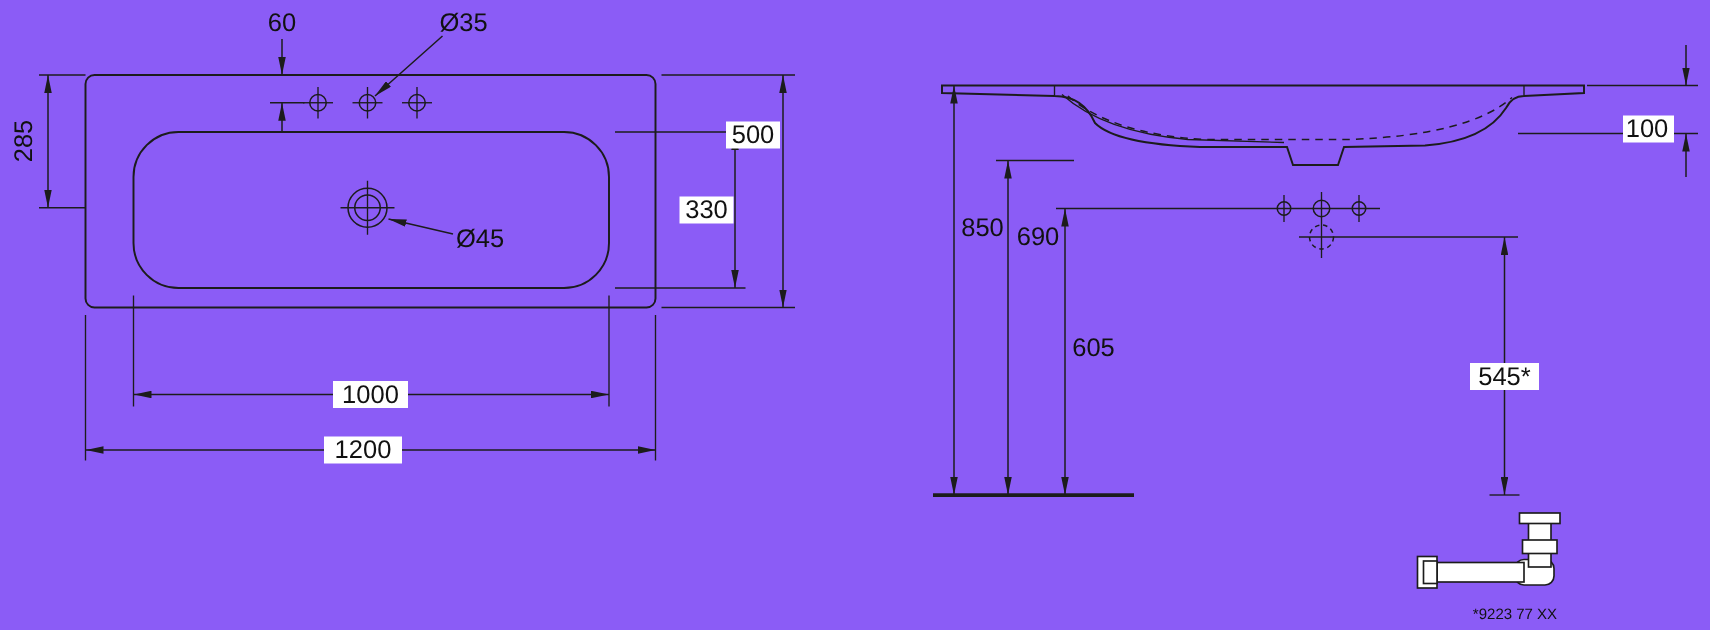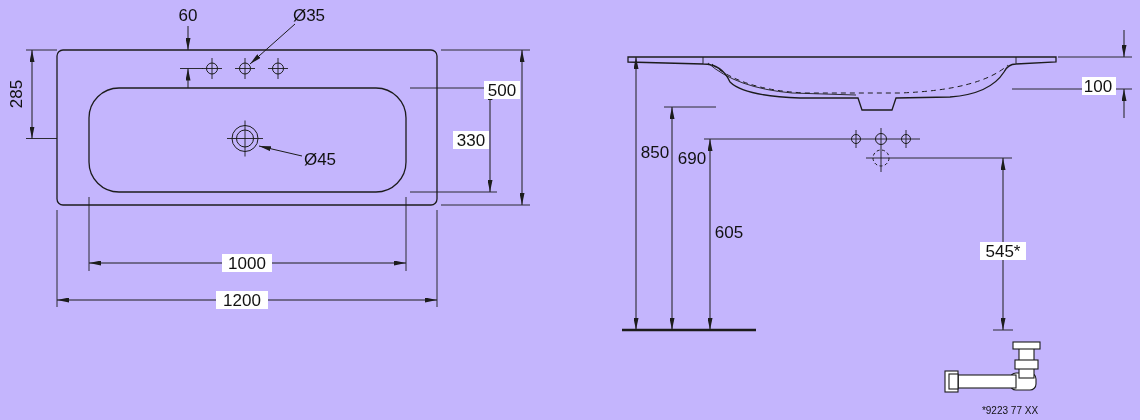--- a/index.html
+++ b/index.html
@@ -1,16 +1,16 @@
 <!DOCTYPE html>
 <html><head>
 <meta charset="utf-8">
 <style>
   html,body{margin:0;padding:0;background:#ffffff;}
-  .canvas{position:relative;width:1140px;height:420px;background:#c4b5fd;overflow:hidden;
+  .canvas{position:relative;width:1140px;height:420px;background:#8b5cf6;overflow:hidden;
           font-family:"Liberation Sans",sans-serif;}
   svg{display:block;}
   .outline{fill:none;stroke:#1c1c1c;stroke-width:1.3;}
   .dl{fill:none;stroke:#1c1c1c;stroke-width:1;}
   .thin{fill:none;stroke:#1c1c1c;stroke-width:0.9;}
   .dash{fill:none;stroke:#1c1c1c;stroke-width:1;stroke-dasharray:5 4;}
   .dashc{fill:none;stroke:#1c1c1c;stroke-width:1;stroke-dasharray:3 2.5;}
   .dim{font-family:"Liberation Sans",sans-serif;font-size:17px;fill:#111;}
   .small{font-family:"Liberation Sans",sans-serif;font-size:10px;fill:#111;}
   .part{fill:#ffffff;stroke:#1c1c1c;stroke-width:1.1;}

